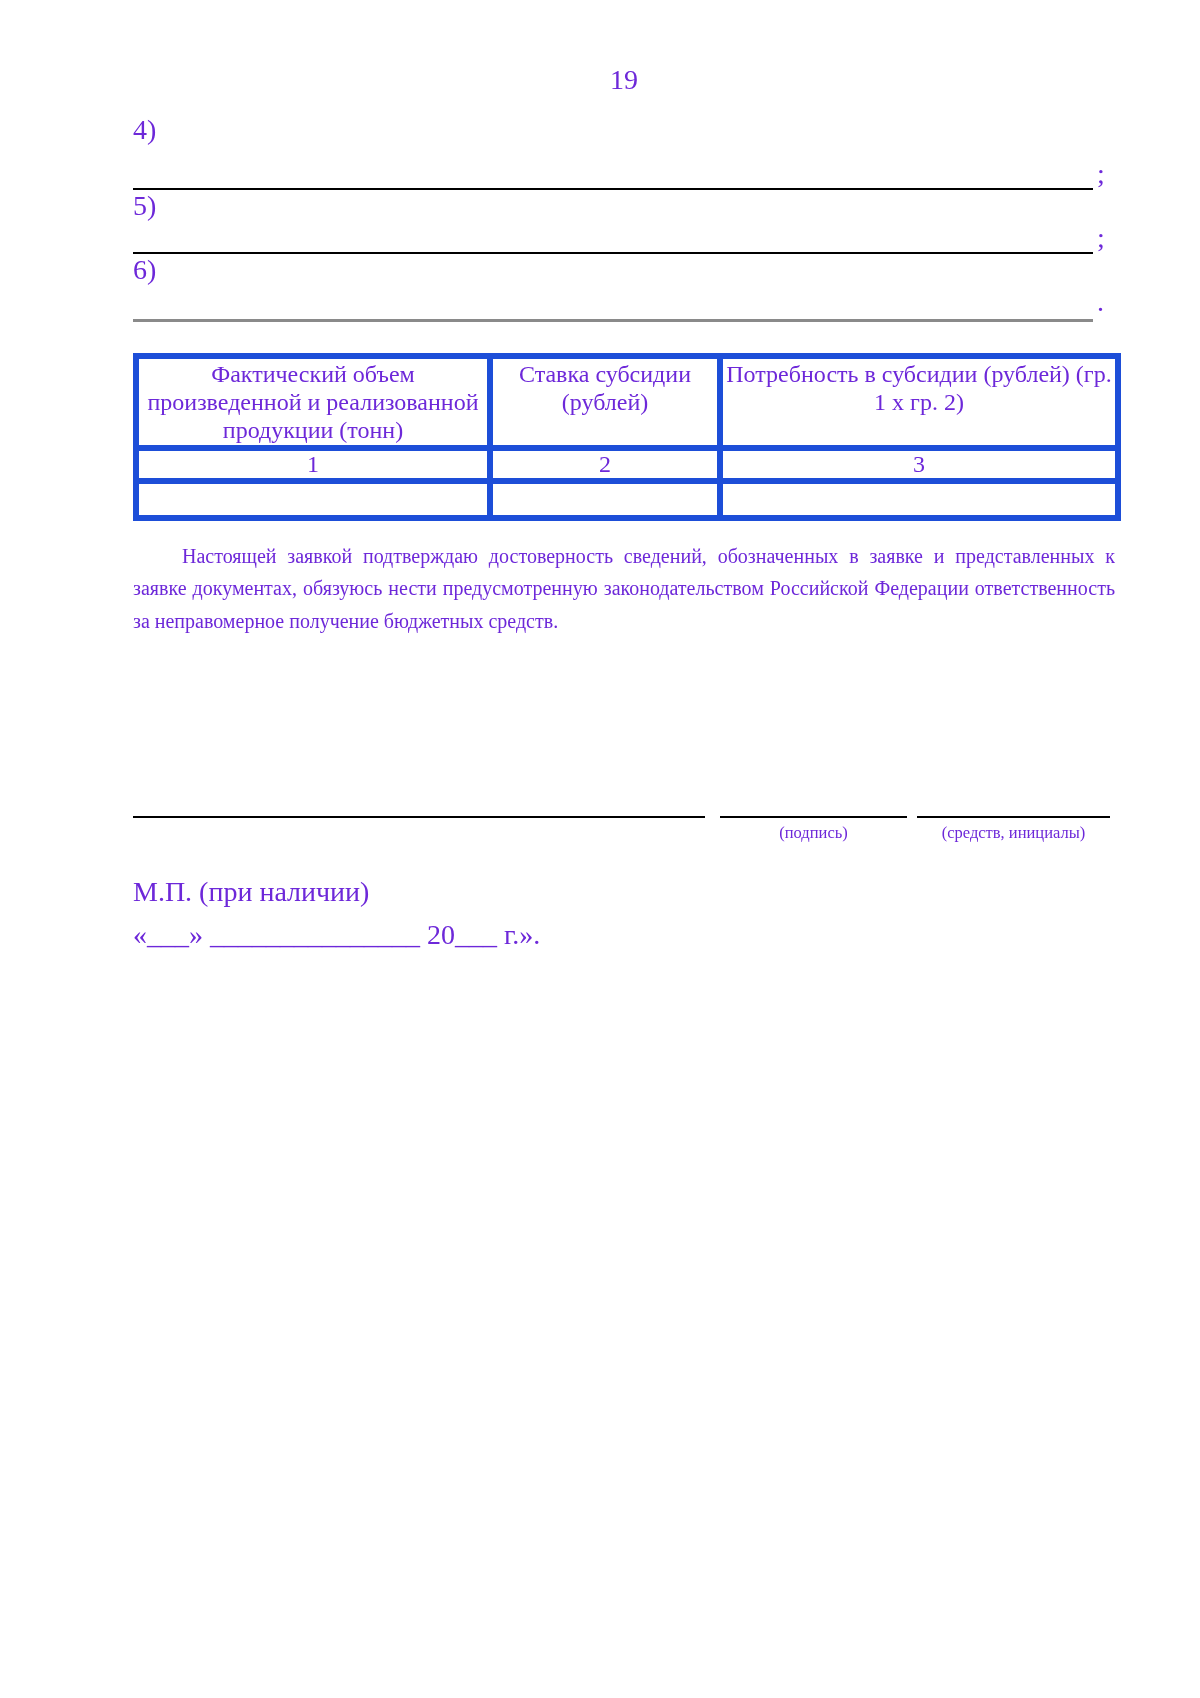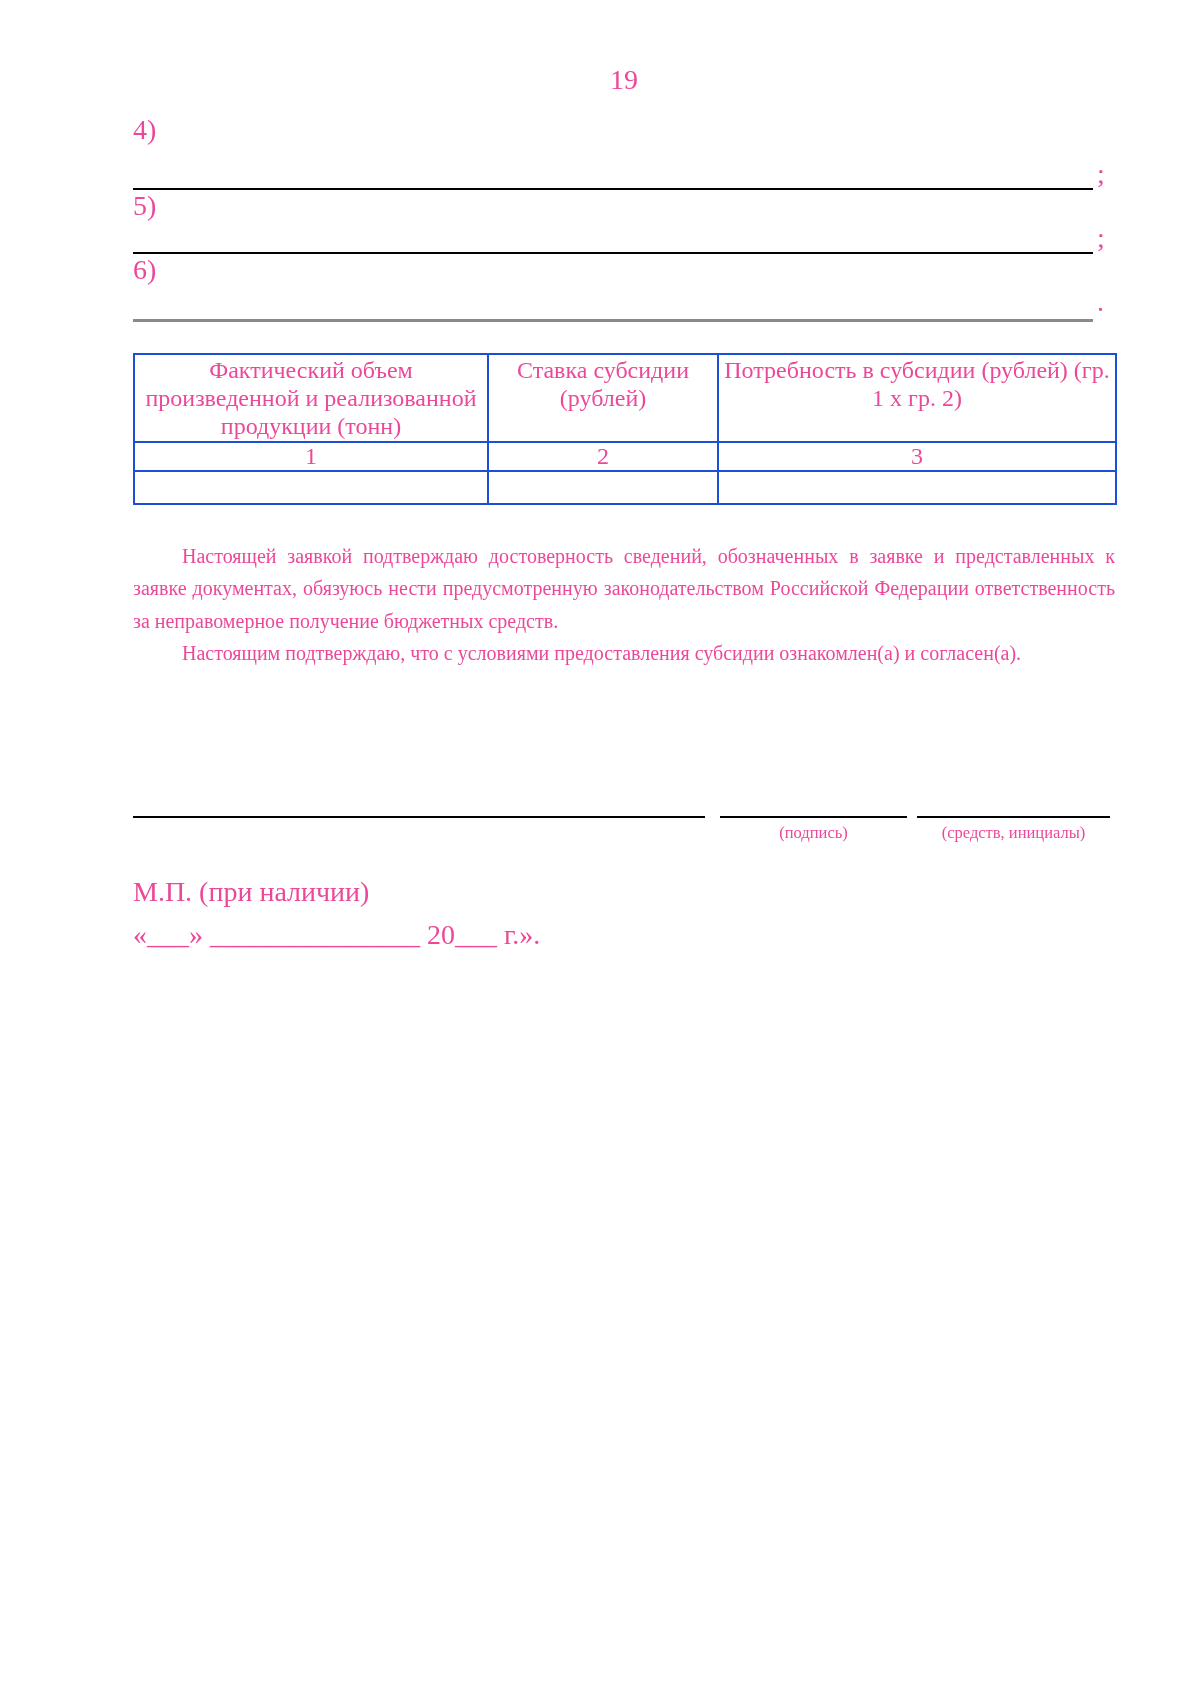--- a/index.html
+++ b/index.html
@@ -1,21 +1,21 @@
 <!DOCTYPE html>
 <html><head>
 <meta charset="utf-8">
 <style>
   html, body { margin: 0; padding: 0; background: #ffffff; }
   .page {
     position: relative;
     width: 1200px;
     height: 1198px;
     background: #ffffff;
-    color: #ec4899;
+    color: #6d28d9;
     font-family: "Liberation Serif", "DejaVu Serif", serif;
     overflow: hidden;
   }
   .abs { position: absolute; }
 
   .page-number {
     top: 64px; left: 133px; width: 982px;
     text-align: center; font-size: 28px; line-height: 32px;
   }
 
@@ -34,21 +34,21 @@
   #punct2 { top: 224px; }
   #punct3 { top: 288px; }
 
   #subsidy-table {
     top: 353px; left: 133px; width: 982px;
     border-collapse: collapse; table-layout: fixed;
   }
   #subsidy-table col.c1 { width: 354px; }
   #subsidy-table col.c2 { width: 230px; }
   #subsidy-table col.c3 { width: 398px; }
-  #subsidy-table th, #subsidy-table td { border: 2px solid #1d4ed8; }
+  #subsidy-table th, #subsidy-table td { border: 6px solid #1d4ed8; }
   #subsidy-table th {
     font-weight: normal; font-size: 24px; line-height: 28px;
     text-align: center; vertical-align: top; padding: 1px 2px;
   }
   #subsidy-table td.num {
     height: 27px; font-size: 24px; line-height: 27px;
     text-align: center; vertical-align: middle; padding: 0;
   }
   #subsidy-table td.empty { height: 31px; padding: 0; }
 
@@ -110,21 +110,20 @@
       <tr>
         <td class="empty"></td>
         <td class="empty"></td>
         <td class="empty"></td>
       </tr>
     </tbody>
   </table>
 
   <div class="abs para-block">
     <p>Настоящей заявкой подтверждаю достоверность сведений, обозначенных в заявке и представленных к заявке документах, обязуюсь нести предусмотренную законодательством Российской Федерации ответственность за неправомерное получение бюджетных средств.</p>
-    <p>Настоящим подтверждаю, что с условиями предоставления субсидии ознакомлен(а) и согласен(а).</p>
   </div>
 
   <div class="abs sig-rule" id="sig-rule-1"></div>
   <div class="abs sig-rule" id="sig-rule-2"></div>
   <div class="abs sig-rule" id="sig-rule-3"></div>
 
   <div class="abs sig-label" id="sig-label-2">(подпись)</div>
   <div class="abs sig-label" id="sig-label-3">(средств, инициалы)</div>
 
   <div class="abs stamp-note">М.П. (при наличии)</div>

